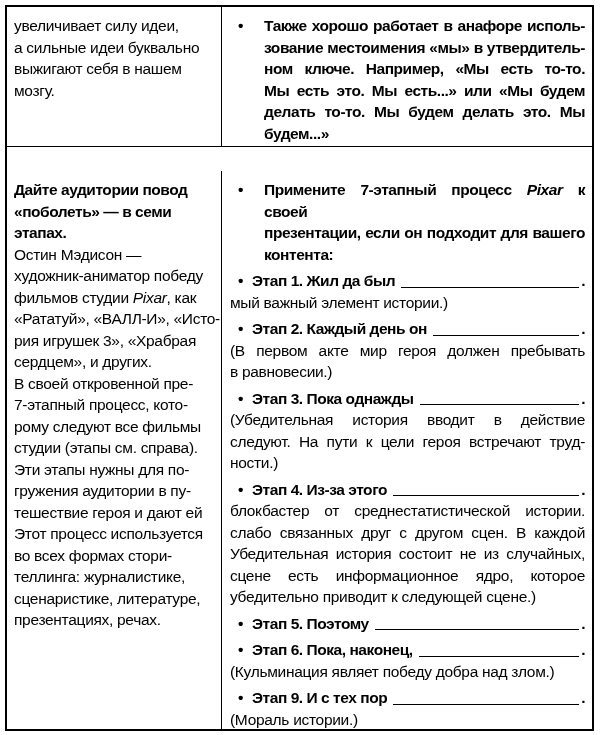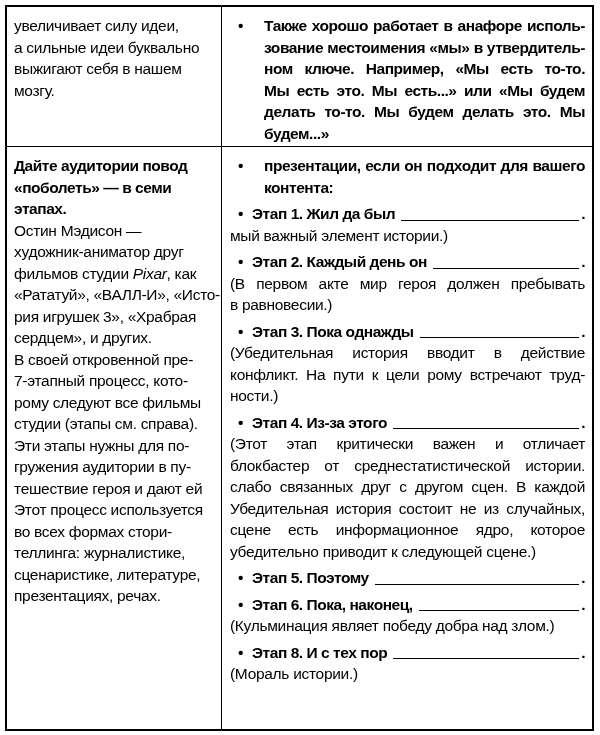--- a/index.html
+++ b/index.html
@@ -5,21 +5,21 @@
   html,body{margin:0;padding:0;background:#ffffff;}
   .page{
     position:relative;width:600px;height:735px;background:#ffffff;
     font-family:"Liberation Sans","DejaVu Sans",sans-serif;
     color:#000;font-size:15.5px;line-height:21.5px;letter-spacing:-0.3px;
     overflow:hidden;
   }
   .tbl{
     position:absolute;left:5px;top:5px;width:589px;height:726px;
     box-sizing:border-box;border:2px solid #000;
-    display:flex;flex-direction:column;
+    display:flex;flex-direction:column;gap:24px;
   }
   .row{display:flex;box-sizing:border-box;min-height:0;}
   .row-top{height:140px;flex:none;border-bottom:1.5px solid #000;}
   .row-main{flex:1;}
   .cell{box-sizing:border-box;overflow:hidden;}
   .cell-l{width:215px;flex:none;border-right:1.5px solid #000;padding:8px 6px 4px 7px;}
   .cell-r{flex:1;padding:8px 7px 4px 8px;}
   .b{font-weight:bold;letter-spacing:-0.45px;}
   .it{font-style:italic;}
   .line{white-space:nowrap;}
@@ -65,21 +65,21 @@
     </div>
     <div class="row row-main">
       <div class="cell cell-l" id="cell-main-left">
           <div class="block lines b">
             <div class="line">Дайте аудитории повод</div>
             <div class="line">«поболеть» — в семи</div>
             <div class="line">этапах.</div>
           </div>
           <div class="block lines">
             <div class="line">Остин Мэдисон —</div>
-            <div class="line">художник-аниматор друг</div>
+            <div class="line">художник-аниматор победу</div>
             <div class="line"><span>фильмов студии </span><span class="it">Pixar</span><span>, как</span></div>
             <div class="line">«Рататуй», «ВАЛЛ-И», «Исто-</div>
             <div class="line">рия игрушек 3», «Храбрая</div>
             <div class="line">сердцем», и других.</div>
             <div class="line">В своей откровенной пре-</div>
             <div class="line">7-этапный процесс, кото-</div>
             <div class="line">рому следуют все фильмы</div>
             <div class="line">студии (этапы см. справа).</div>
             <div class="line">Эти этапы нужны для по-</div>
             <div class="line">гружения аудитории в пу-</div>
@@ -88,20 +88,21 @@
             <div class="line">во всех формах стори-</div>
             <div class="line">теллинга: журналистике,</div>
             <div class="line">сценаристике, литературе,</div>
             <div class="line">презентациях, речах.</div>
           </div>
         </div>
       <div class="cell cell-r" id="cell-main-right">
           <div class="block bullet-par b">
             <span class="bullet">•</span>
             <div class="btext">
+              <div class="line jl"><span>Примените 7-этапный процесс </span><span class="it">Pixar</span><span> к своей</span></div>
               <div class="line jl">презентации, если он подходит для вашего</div>
               <div class="line">контента:</div>
             </div>
           </div>
           <div class="block stage b mt">
             <span class="bullet">•</span>
             <span class="slabel">Этап 1. Жил да был</span>
             <span class="blank"></span>
             <span class="dot">.</span>
           </div>
@@ -119,31 +120,30 @@
             <div class="line">в равновесии.)</div>
           </div>
           <div class="block stage b mt">
             <span class="bullet">•</span>
             <span class="slabel">Этап 3. Пока однажды</span>
             <span class="blank"></span>
             <span class="dot">.</span>
           </div>
           <div class="block expl">
             <div class="line jl">(Убедительная история вводит в действие</div>
-            <div class="line jl">конфликт. На пути к цели рому встречают труд-</div>
+            <div class="line jl">следуют. На пути к цели героя встречают труд-</div>
             <div class="line">ности.)</div>
           </div>
           <div class="block stage b mt">
             <span class="bullet">•</span>
             <span class="slabel">Этап 4. Из-за этого</span>
             <span class="blank"></span>
             <span class="dot">.</span>
           </div>
           <div class="block expl">
-            <div class="line jl">(Этот этап критически важен и отличает</div>
             <div class="line jl">блокбастер от среднестатистической истории.</div>
             <div class="line jl">слабо связанных друг с другом сцен. В каждой</div>
             <div class="line jl">Убедительная история состоит не из случайных,</div>
             <div class="line jl">сцене есть информационное ядро, которое</div>
             <div class="line">убедительно приводит к следующей сцене.)</div>
           </div>
           <div class="block stage b mt">
             <span class="bullet">•</span>
             <span class="slabel">Этап 5. Поэтому</span>
             <span class="blank"></span>
@@ -153,21 +153,21 @@
             <span class="bullet">•</span>
             <span class="slabel">Этап 6. Пока, наконец,</span>
             <span class="blank"></span>
             <span class="dot">.</span>
           </div>
           <div class="block expl">
             <div class="line">(Кульминация являет победу добра над злом.)</div>
           </div>
           <div class="block stage b mt">
             <span class="bullet">•</span>
-            <span class="slabel">Этап 8. И с тех пор</span>
+            <span class="slabel">Этап 9. И с тех пор</span>
             <span class="blank"></span>
             <span class="dot">.</span>
           </div>
           <div class="block expl">
             <div class="line">(Мораль истории.)</div>
           </div>
         </div>
     </div>
   </div>
 </div>

